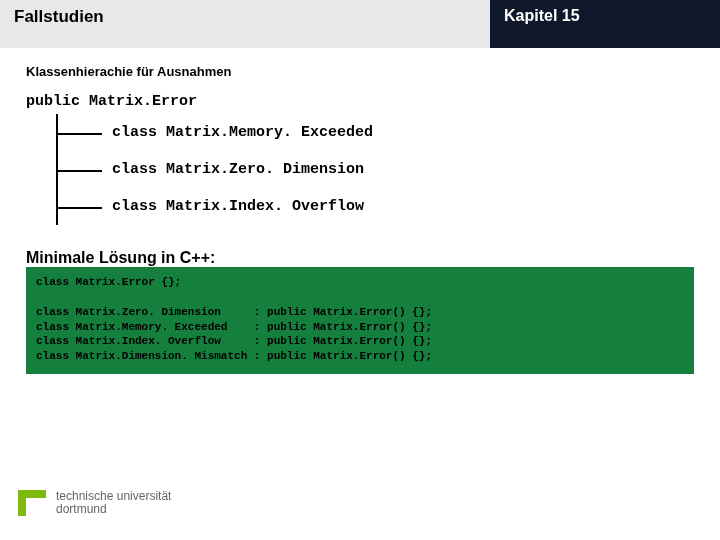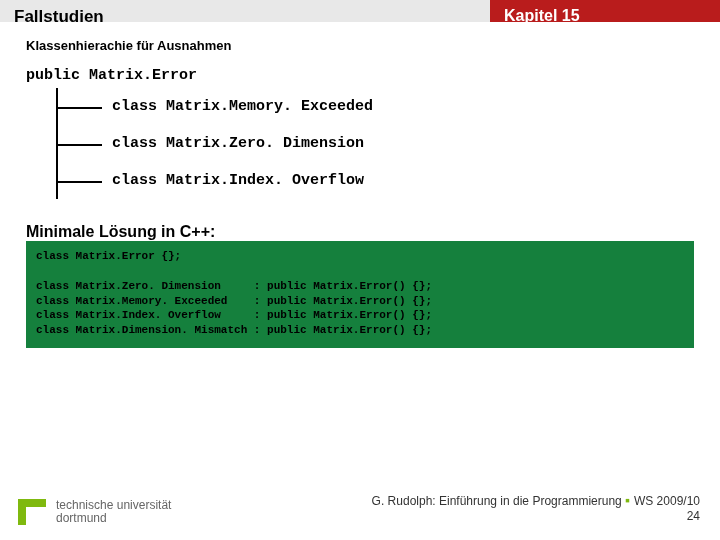--- a/index.html
+++ b/index.html
@@ -5,34 +5,34 @@
   * { margin: 0; padding: 0; box-sizing: border-box; }
   body {
     width: 720px;
     height: 540px;
     font-family: Arial, Helvetica, sans-serif;
     background: #fff;
     position: relative;
   }
   .header {
     display: flex;
-    height: 22px;
+    height: 48px;
     width: 100%;
   }
   .header-left {
     flex: 1;
     background: #e8e8e8;
     color: #000;
     font-weight: bold;
     font-size: 17px;
     padding: 7px 14px;
   }
   .header-right {
     width: 230px;
-    background: #b91c1c;
+    background: #0f172a;
     color: #fff;
     font-weight: bold;
     font-size: 16px;
     padding: 7px 14px;
   }
   .content {
     padding: 16px 26px 0 26px;
   }
   .subtitle {
     font-size: 13px;
@@ -87,27 +87,27 @@
     background: #15803d;
     padding: 8px 10px 10px 10px;
     font-family: "Courier New", monospace;
     font-weight: bold;
     font-size: 11px;
     line-height: 1.35;
     white-space: pre;
   }
   .footer {
     position: absolute;
-    bottom: 15px;
+    bottom: 24px;
     left: 0;
     right: 0;
     display: flex;
     justify-content: space-between;
     align-items: flex-end;
-    padding: 0 20px 0 18px;
+    padding: 0 38px 0 18px;
     font-size: 12px;
     color: #333;
   }
   .logo {
     display: flex;
     align-items: center;
     gap: 10px;
   }
   .logo-mark {
     width: 28px;
@@ -173,19 +173,13 @@
   <div class="logo">
     <div class="logo-mark">
       <div class="h"></div>
       <div class="v"></div>
     </div>
     <div class="logo-text">
       <span>technische universität</span><br>
       <span>dortmund</span>
     </div>
   </div>
-  <div class="footer-right">
-    <span>G. Rudolph: Einführung in die Programmierung</span>
-    <span class="dot"> ▪ </span>
-    <span>WS 2009/10</span><br>
-    <span>24</span>
-  </div>
 </div>
 
 </body></html>

